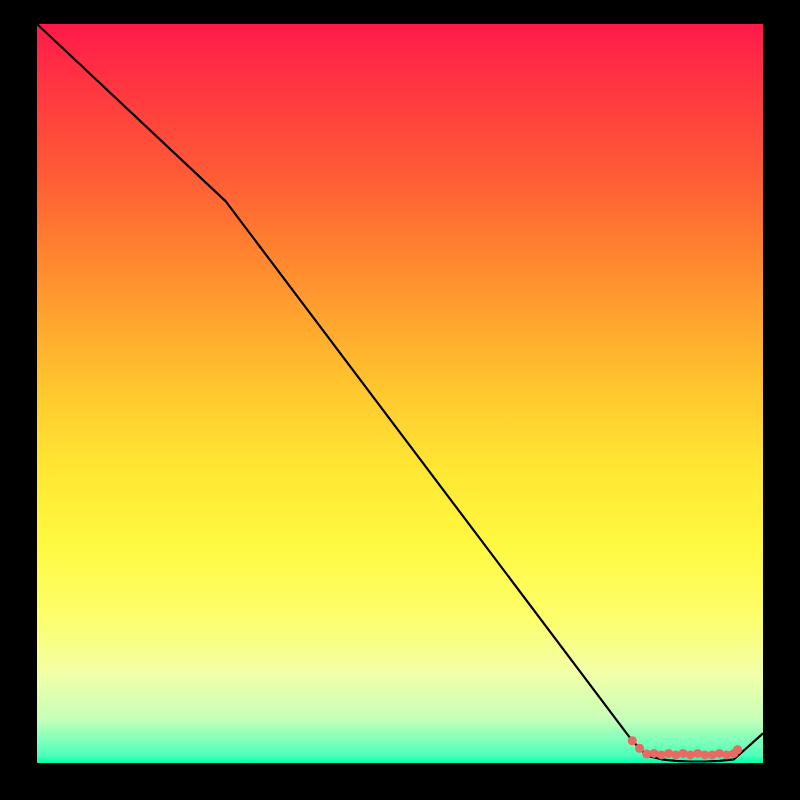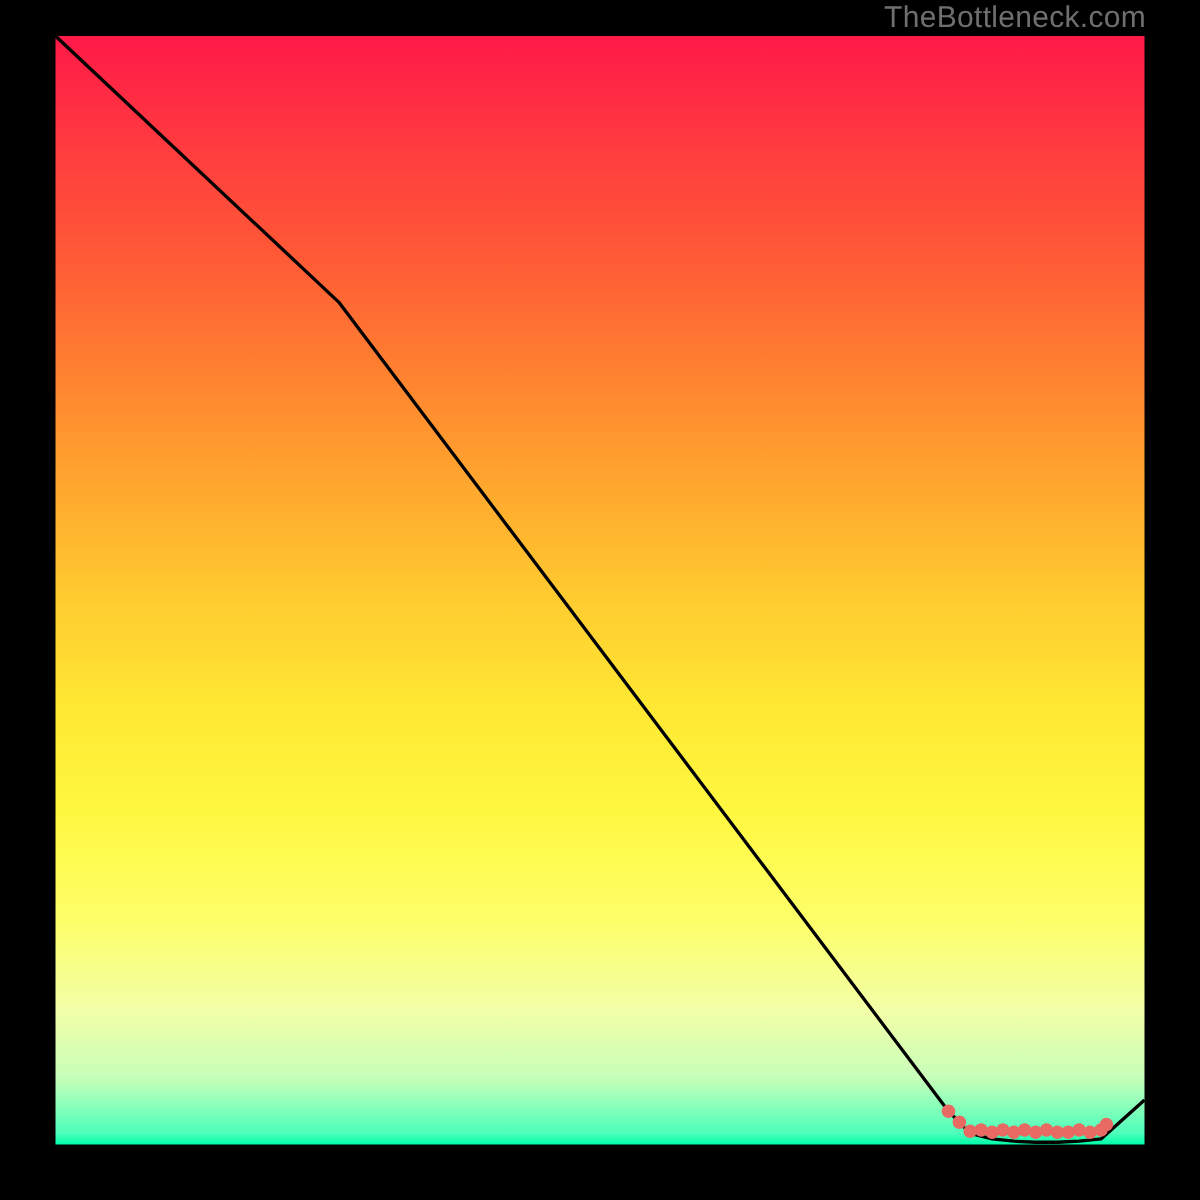--- a/index.html
+++ b/index.html
@@ -69,14 +69,13 @@
         <circle cx="690.4" cy="754.9" r="4.5" fill="#e86a63"></circle>
         <circle cx="697.7" cy="753.4" r="4.5" fill="#e86a63"></circle>
         <circle cx="704.9" cy="754.9" r="4.5" fill="#e86a63"></circle>
         <circle cx="712.2" cy="754.9" r="4.5" fill="#e86a63"></circle>
         <circle cx="719.4" cy="753.4" r="4.5" fill="#e86a63"></circle>
         <circle cx="726.7" cy="754.9" r="4.5" fill="#e86a63"></circle>
         <circle cx="734.0" cy="753.4" r="4.5" fill="#e86a63"></circle>
         <circle cx="737.6" cy="749.7" r="4.5" fill="#e86a63"></circle>
       </g>
   </svg>
-  <div class="watermark">TheBottleneck.com</div>
 </div>
 
 </body></html>

